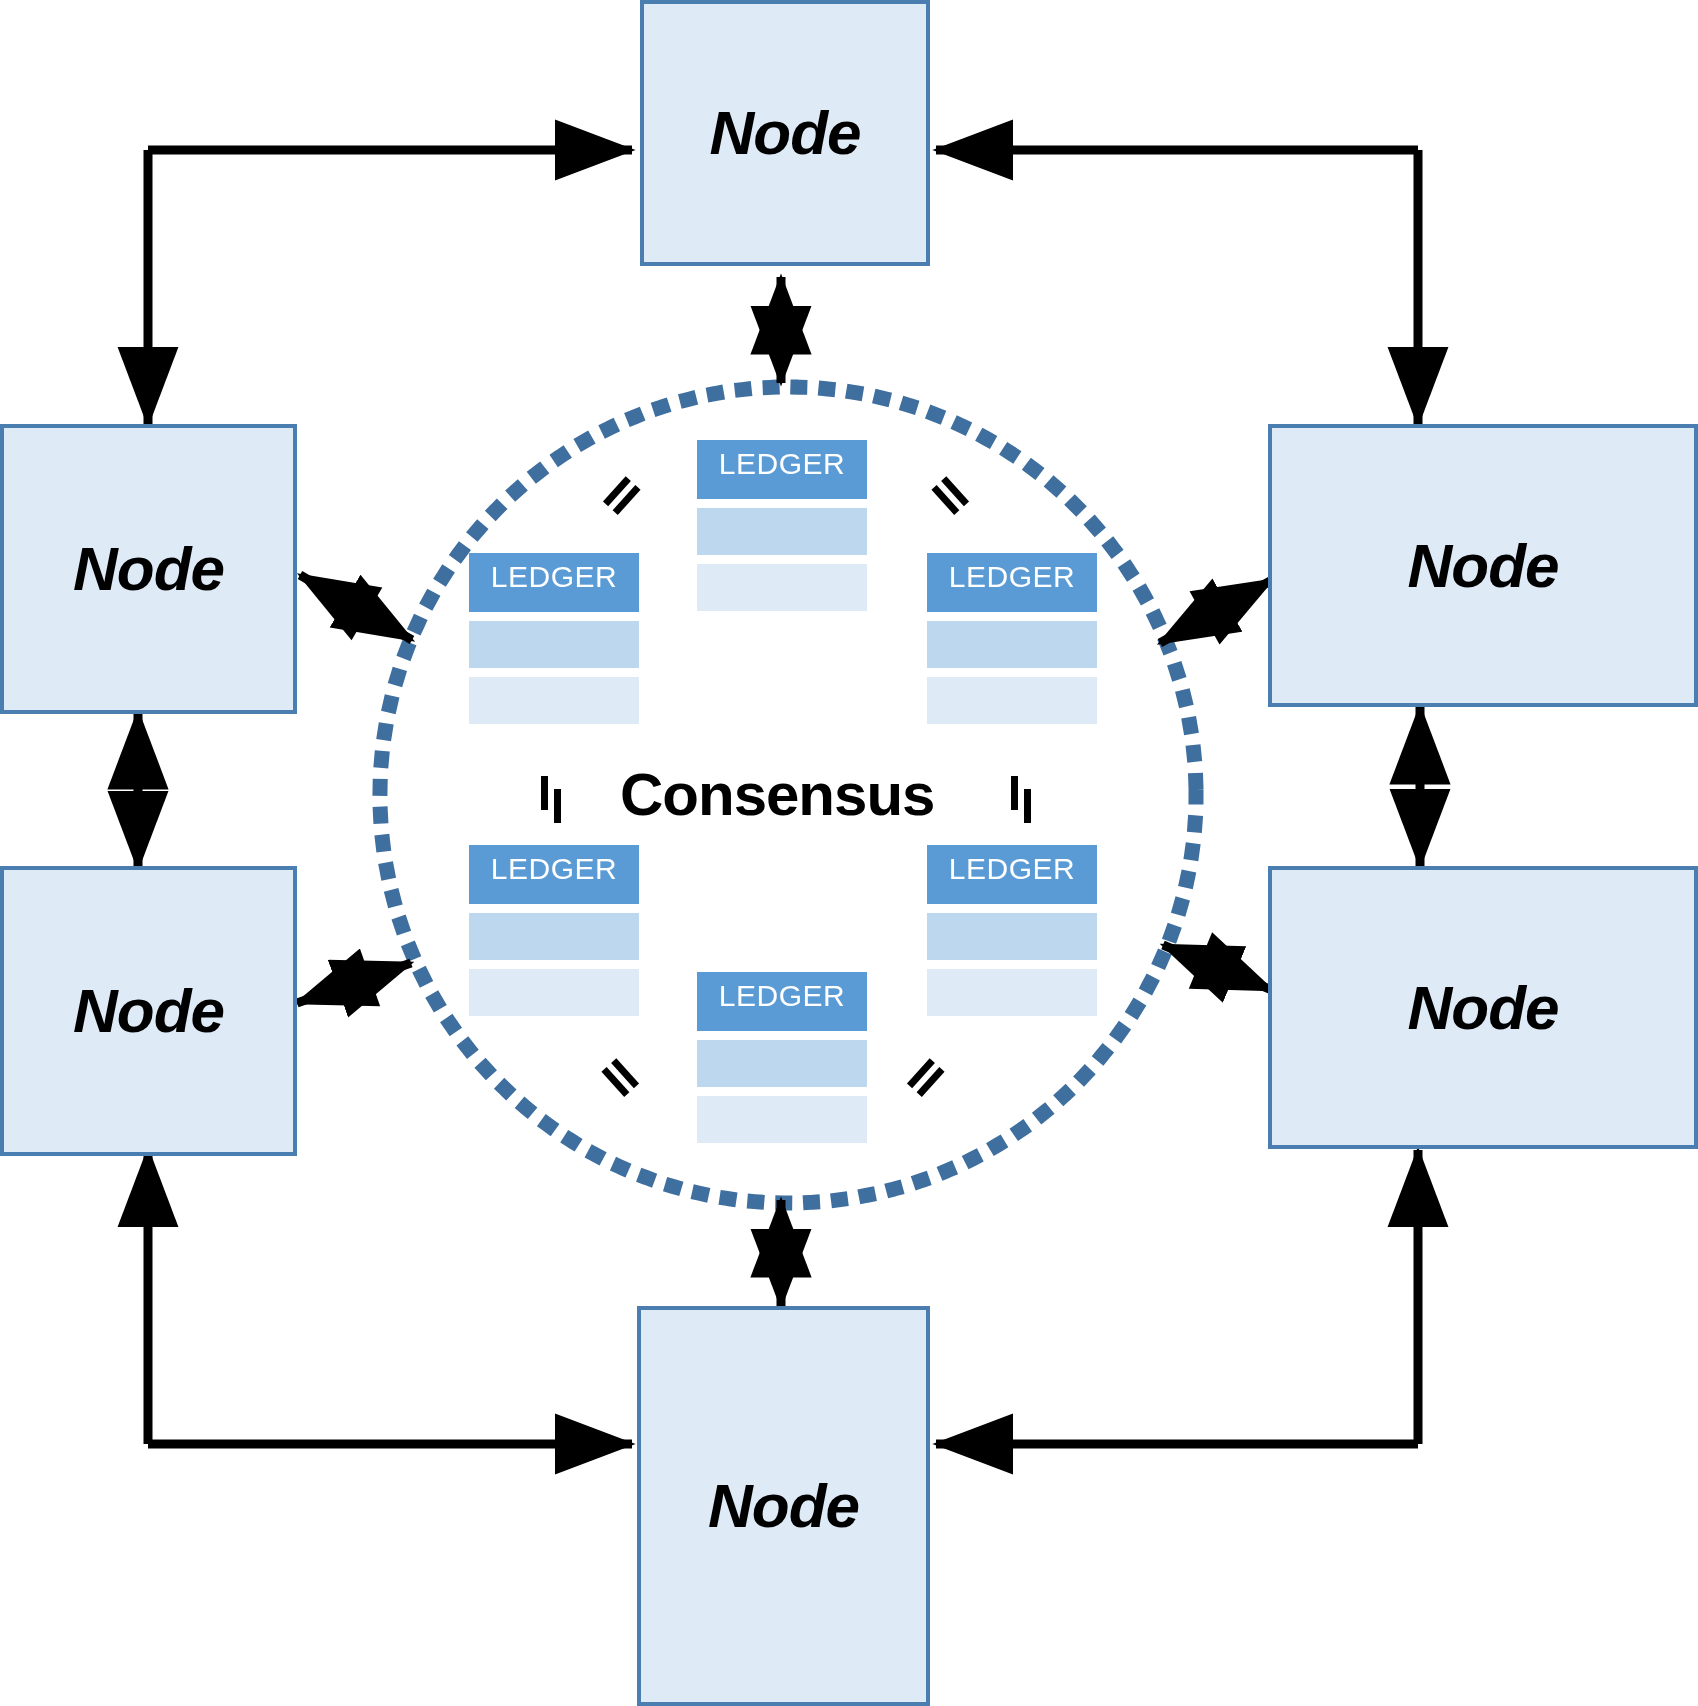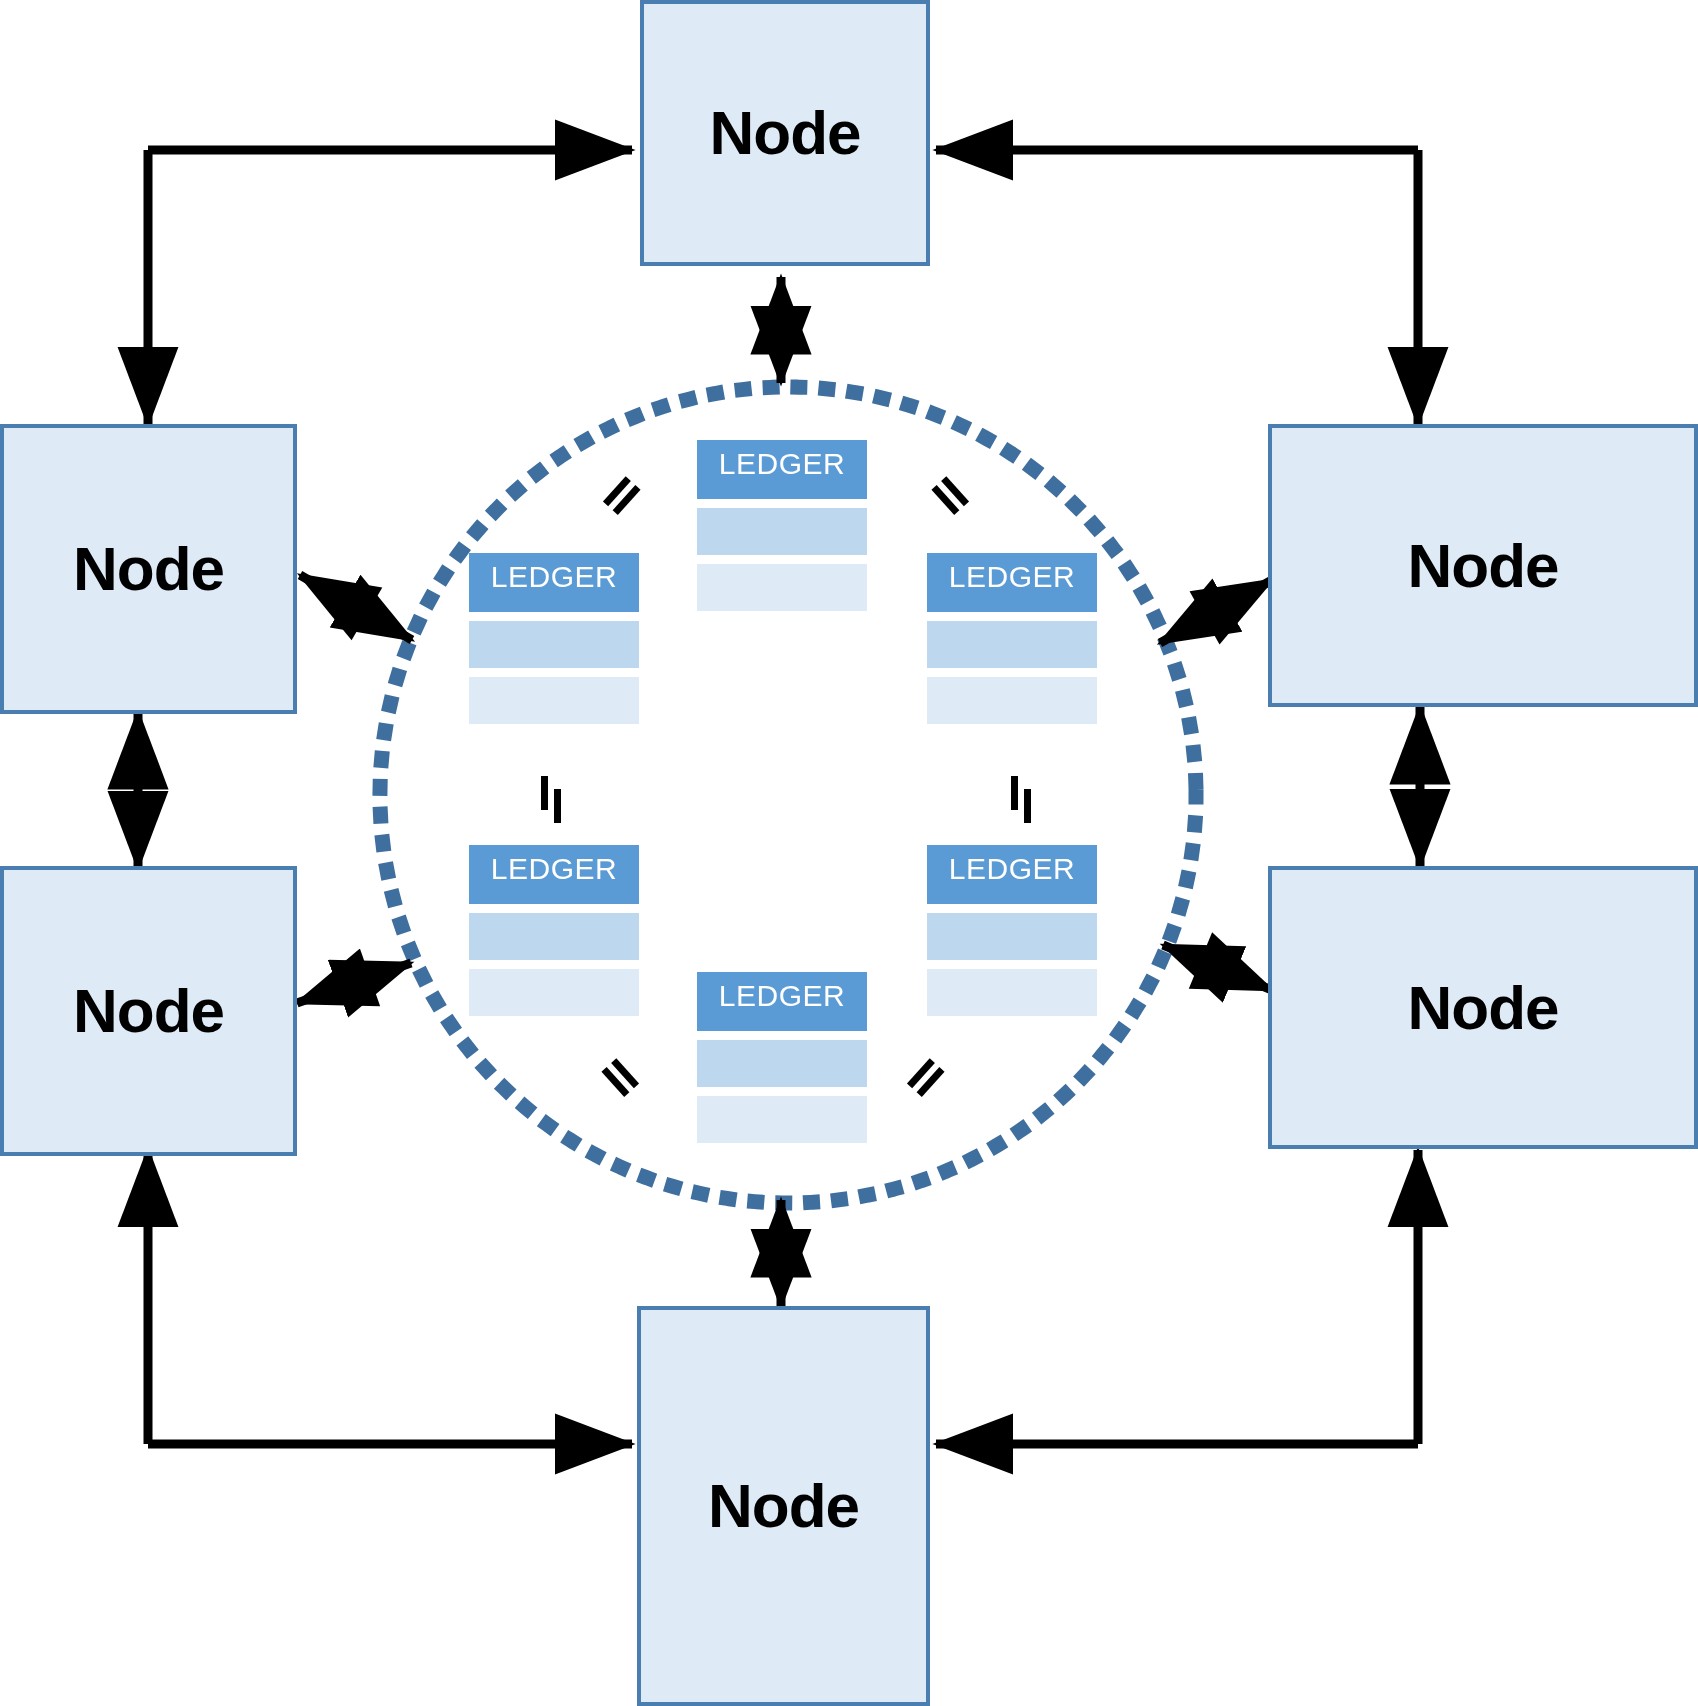--- a/index.html
+++ b/index.html
@@ -34,20 +34,21 @@
     align-items: center;
     justify-content: center;
   }
   .node-label {
     font-family: "Liberation Sans", sans-serif;
     font-weight: bold;
     font-size: 62px;
     color: #000000;
     letter-spacing: -1px;
     line-height: 1;
+    font-style: italic;
   }
   .ledger-stack {
     position: absolute;
     width: 170px;
   }
   .ledger-head {
     background: #5B9BD5;
     color: #ffffff;
     font-family: "Liberation Sans", sans-serif;
     font-size: 30px;
@@ -230,14 +231,15 @@
   <div class="eq-mark eq-tilt-l" style="left:604px; top:1062px;">
     <span class="b1"></span>
       <span class="b2"></span>
   </div>
 
   <div class="eq-mark eq-tilt-r" style="left:908px; top:1062px;">
     <span class="b1"></span>
       <span class="b2"></span>
   </div>
 
+  <div class="consensus-label" style="left:620px; top:760px;">Consensus</div>
 
 </div>
 
 </body></html>

